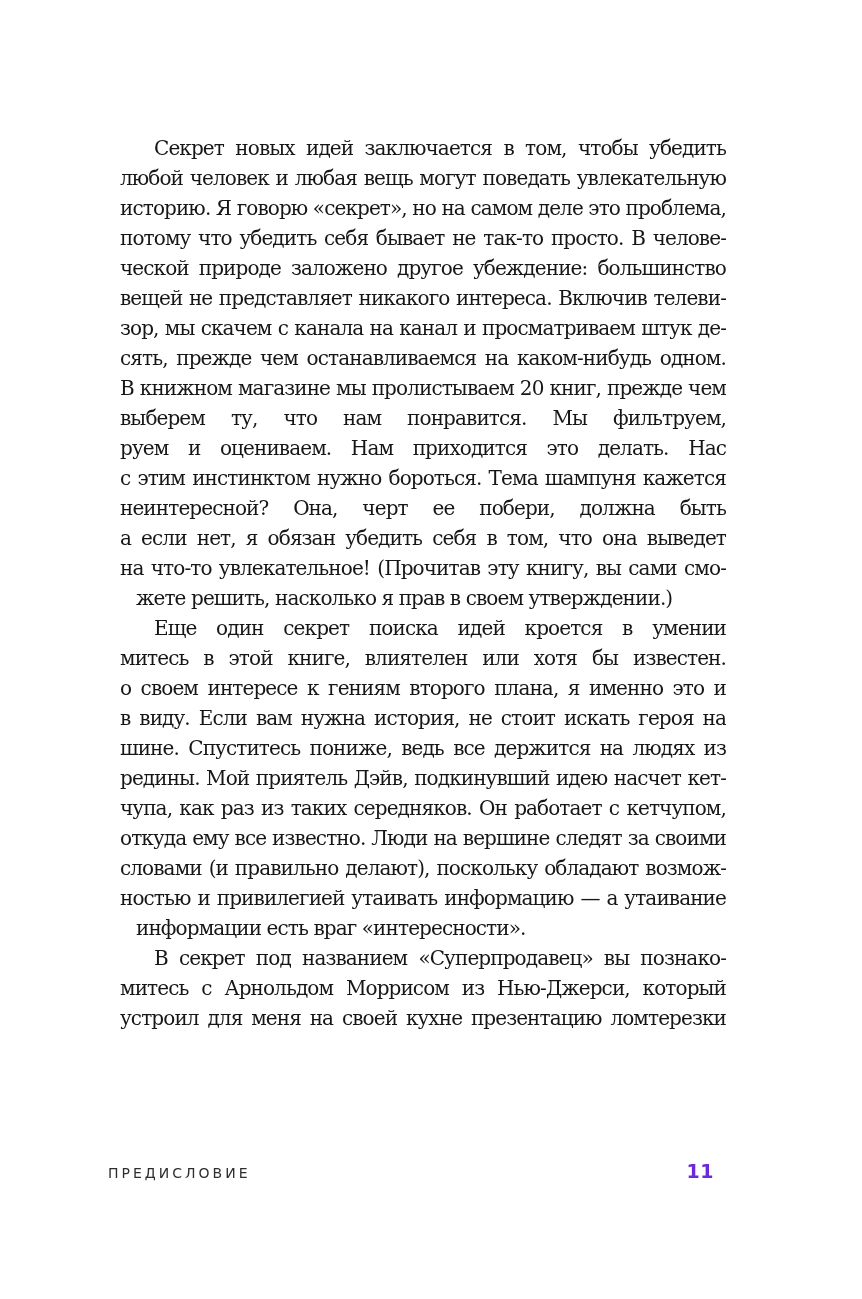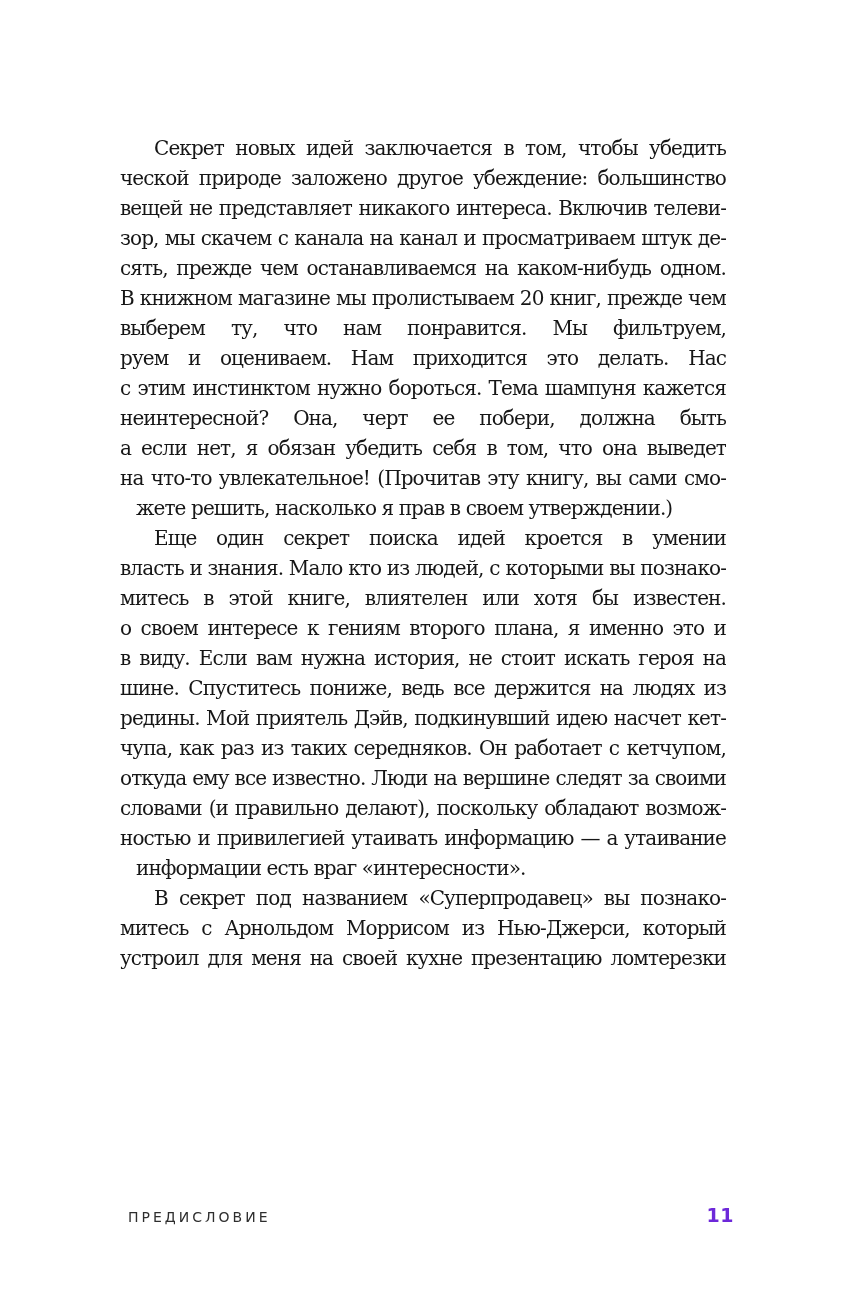--- a/index.html
+++ b/index.html
@@ -35,28 +35,27 @@
   }
   .line.indent {
     text-indent: 34px;
   }
   .line.lastline {
     text-align-last: left;
     margin-left: 16px;
   }
   .footer {
     position: absolute;
-    left: 128px;
+    left: 108px;
     top: 1160px;
     width: 606px;
     display: flex;
     justify-content: space-between;
     align-items: baseline;
     font-family: "DejaVu Sans", "Liberation Sans", sans-serif;
-    margin-top: 44px;
   }
   .footer-section {
     font-size: 14px;
     font-weight: 400;
     letter-spacing: 3px;
     color: #2e2e2e;
   }
   .footer-page-number {
     font-size: 19px;
     font-weight: 700;
@@ -64,34 +63,36 @@
     letter-spacing: 0.5px;
   }
 </style>
 </head>
 <body>
 
 <div class="page">
 
   <div class="text-block" id="body-text">
       <div class="line indent">Секрет новых идей заключается в том, чтобы убедить себя:</div>
+      <div class="line">любой человек и любая вещь могут поведать увлекательную</div>
+      <div class="line">историю. Я говорю «секрет», но на самом деле это проблема,</div>
+      <div class="line">потому что убедить себя бывает не так-то просто. В челове-</div>
       <div class="line">ческой природе заложено другое убеждение: большинство</div>
       <div class="line">вещей не представляет никакого интереса. Включив телеви-</div>
       <div class="line">зор, мы скачем с канала на канал и просматриваем штук де-</div>
       <div class="line">сять, прежде чем останавливаемся на каком-нибудь одном.</div>
       <div class="line">В книжном магазине мы пролистываем 20 книг, прежде чем</div>
       <div class="line">выберем ту, что нам понравится. Мы фильтруем, классифици-</div>
       <div class="line">руем и оцениваем. Нам приходится это делать. Нас окружает</div>
       <div class="line">с этим инстинктом нужно бороться. Тема шампуня кажется</div>
       <div class="line">неинтересной? Она, черт ее побери, должна быть интересной,</div>
       <div class="line">а если нет, я обязан убедить себя в том, что она выведет меня</div>
       <div class="line">на что-то увлекательное! (Прочитав эту книгу, вы сами смо-</div>
       <div class="line lastline">жете решить, насколько я прав в своем утверждении.)</div>
       <div class="line indent">Еще один секрет поиска идей кроется в умении различать</div>
-      <div class="line">власть и знания. Мало кто из людей, с которыми вы познако-</div>
       <div class="line">митесь в этой книге, влиятелен или хотя бы известен. Включив</div>
       <div class="line">о своем интересе к гениям второго плана, я именно это и имел</div>
       <div class="line">в виду. Если вам нужна история, не стоит искать героя на вер-</div>
       <div class="line">шине. Спуститесь пониже, ведь все держится на людях из се-</div>
       <div class="line">редины. Мой приятель Дэйв, подкинувший идею насчет кет-</div>
       <div class="line">чупа, как раз из таких середняков. Он работает с кетчупом, вот</div>
       <div class="line">откуда ему все известно. Люди на вершине следят за своими</div>
       <div class="line">словами (и правильно делают), поскольку обладают возмож-</div>
       <div class="line">ностью и привилегией утаивать информацию — а утаивание</div>
       <div class="line lastline">информации есть враг «интересности».</div>

